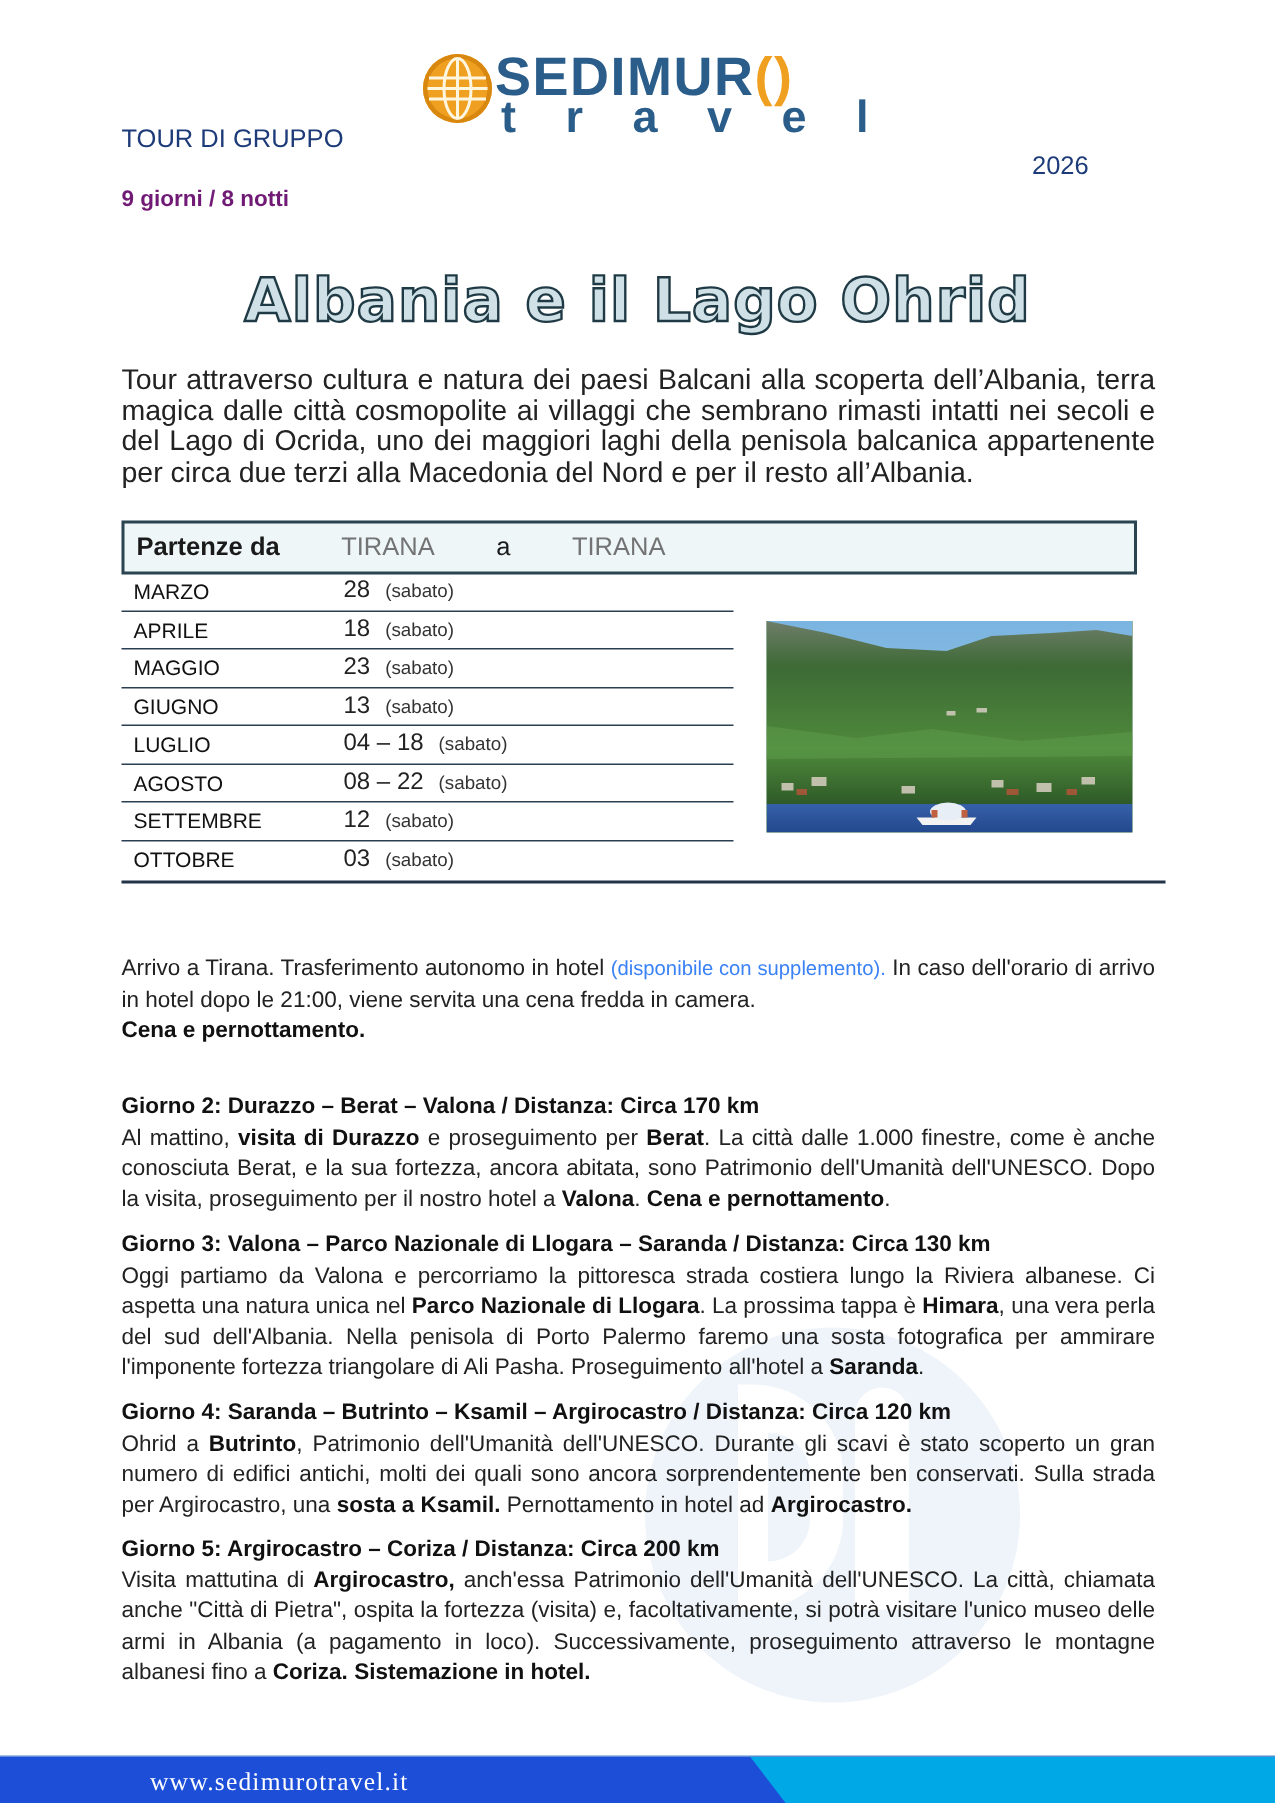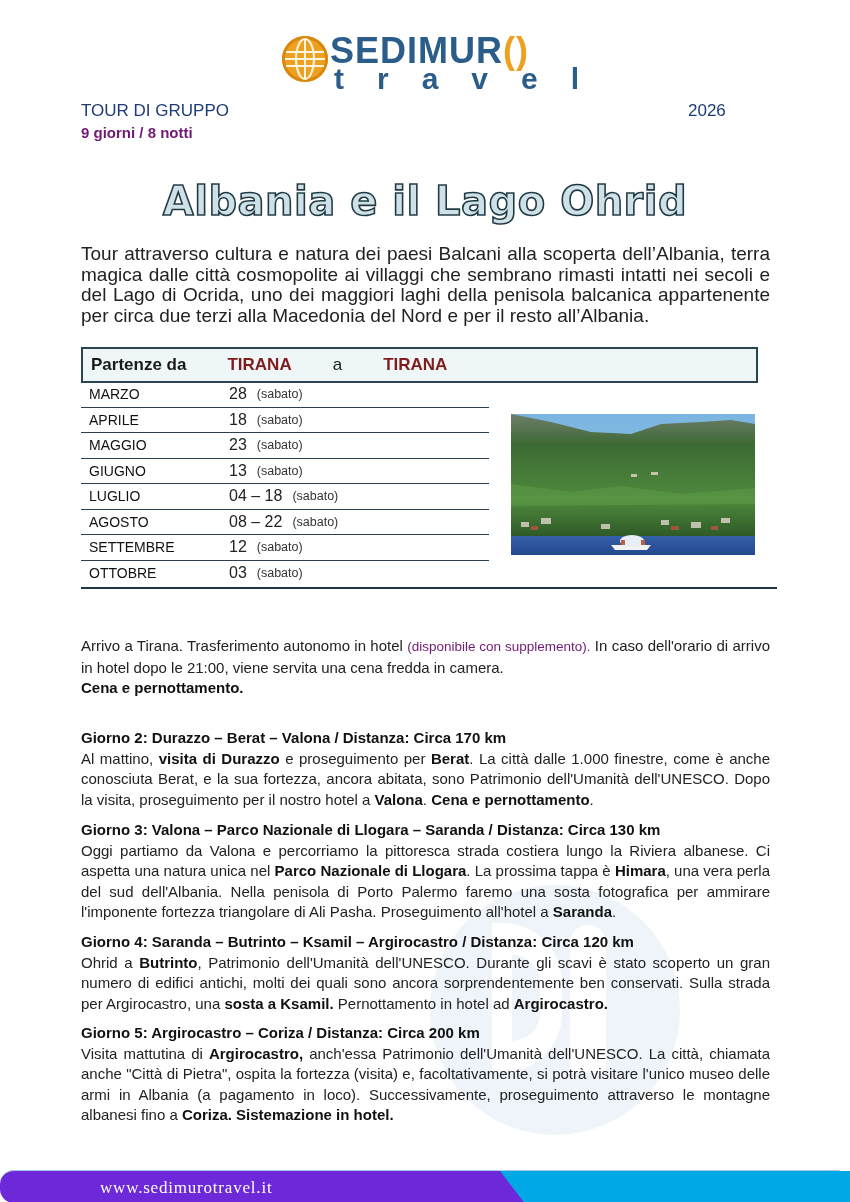--- a/index.html
+++ b/index.html
@@ -37,66 +37,66 @@
   .logo .brand {
     position: absolute; left: 48px; top: 0; font-size: 36px; font-weight: bold;
     color: #2a5d8a; letter-spacing: 1px; font-family: "Liberation Sans", sans-serif;
   }
   .logo .brand .paren { color: #f0a020; }
   .logo .tagline {
     position: absolute; left: 52px; top: 34px; font-size: 30px; font-weight: bold;
     color: #2a5d8a; letter-spacing: 33px; line-height: 1;
   }
 
-  .tour-type { position: absolute; left: 81px; top: 101px; font-size: 17px; color: #1d3b78; }
+  .tour-type { position: absolute; left: 81px; top: 83px; font-size: 17px; color: #1d3b78; }
   .year { position: absolute; left: 688px; top: 101px; font-size: 17px; color: #1d3b78; }
   .duration { position: absolute; left: 81px; top: 124px; font-size: 15px; color: #701a75; font-weight: bold; }
 
   .title {
     position: absolute; left: 0; width: 850px; top: 178px; text-align: center;
     font-family: "DejaVu Sans", sans-serif; font-size: 40px; font-weight: bold;
     color: #cfe0e6; -webkit-text-stroke: 1.6px #1f3a44; letter-spacing: 0.5px;
   }
 
   .intro {
     position: absolute; left: 81px; top: 244px; width: 689px;
     font-size: 19px; line-height: 20.5px; text-align: justify; color: #222;
   }
 
   .dep-header {
     position: absolute; left: 81px; top: 347px; width: 665px; height: 32px;
     border: 2px solid #2a4550; background: #eef6f8; padding-left: 8px;
     display: flex; align-items: center; font-size: 17px; font-weight: bold; color: #1a1a1a; gap: 36px;
   }
-  .dep-header .city { font-weight: bold; color: #7f1d1d; margin: 0 5px; }
+  .dep-header .city { font-weight: normal; color: #737373; margin: 0 5px; }
   .dep-table { position: absolute; left: 81px; top: 382px; width: 408px; }
   .dep-row {
     height: 24.5px; border-bottom: 1.5px solid #2a3f52;
     display: flex; align-items: center; font-size: 14px;
   }
   .dep-row .month { width: 140px; padding-left: 8px; font-weight: normal; color: #111; }
   .dep-row .dates { font-size: 16px; color: #222; margin-right: 10px; }
   .dep-row .weekday { font-size: 12.5px; color: #333; }
   .dep-bottom-line {
     position: absolute; left: 81px; top: 587px; width: 696px; height: 2px; background: #223548;
   }
   .photo {
     position: absolute; left: 511px; top: 414px; width: 244px; height: 141px;
     overflow: hidden; background: #3a6a2a;
   }
 
   .day { position: absolute; left: 81px; width: 689px; font-size: 15px; line-height: 20.5px; color: #222; }
   .day .day-title { color: #111; font-weight: bold; font-family: "Liberation Sans Narrow", "Liberation Sans", sans-serif; }
   .day p { margin: 0; text-align: justify; }
   .day b { color: #111; }
-  .red { color: #701a75; font-size: 13.5px; }
+  .red { color: #3b82f6; font-size: 13.5px; }
 
   .footer {
     position: absolute; left: 0; top: 1170px; width: 850px; height: 32px;
-    background: #6d28d9; border-top: 1px solid #a9c6e0; border-radius: 14px;
+    background: #1d4ed8; border-top: 1px solid #a9c6e0;
   }
   .footer .accent {
     position: absolute; right: 0; top: 0; height: 32px; width: 350px;
     background: #00a9e6; clip-path: polygon(0 0, 100% 0, 100% 100%, 7% 100%);
   }
   .footer .url {
     position: absolute; left: 100px; top: 7px; font-family: "Liberation Serif", serif;
     font-size: 17px; color: #ffffff; letter-spacing: 0.8px;
   }
 </style>

